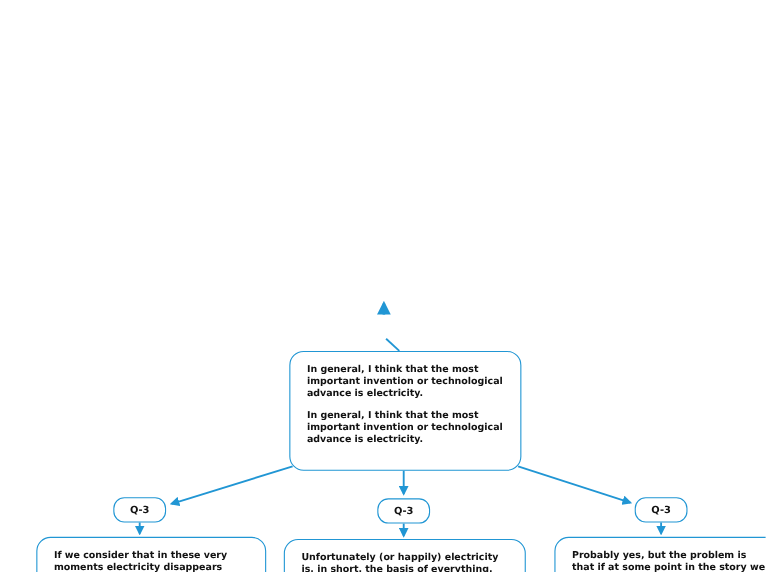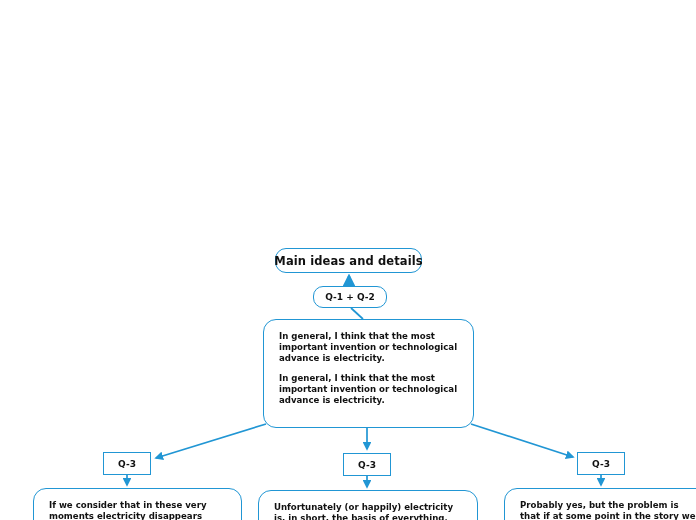--- a/index.html
+++ b/index.html
@@ -65,21 +65,21 @@
     width: 74px;
     height: 22px;
     font-size: 9px;
     border-radius: 10px;
   }
 
   .qpill {
     width: 48px;
     height: 23px;
     font-size: 9px;
-    border-radius: 0;
+    border-radius: 10px;
   }
   #node-q3-left   { left: 103px; top: 452px; }
   #node-q3-center { left: 343px; top: 453px; }
   #node-q3-right  { left: 577px; top: 452px; }
 
   
   .textbox {
     border-radius: 13px;
     padding: 11px 15px 10px 15px;
     font-size: 8.6px;
@@ -133,27 +133,21 @@
 
     <line x1="367" y1="428" x2="367" y2="449" stroke="#2196d4" stroke-width="1.7" marker-end="url(#arrow)"></line>
 
     <line x1="471" y1="424" x2="573" y2="457" stroke="#2196d4" stroke-width="1.7" marker-end="url(#arrow)"></line>
 
     <line x1="127" y1="475" x2="127" y2="485" stroke="#2196d4" stroke-width="1.7" marker-end="url(#arrow)"></line>
     <line x1="367" y1="476" x2="367" y2="487" stroke="#2196d4" stroke-width="1.7" marker-end="url(#arrow)"></line>
     <line x1="601" y1="475" x2="601" y2="485" stroke="#2196d4" stroke-width="1.7" marker-end="url(#arrow)"></line>
   </svg>
 
-  <div class="node pill" id="node-root">
-    <span>Main ideas and details</span>
-  </div>
 
-  <div class="node pill" id="node-q12">
-    <span>Q-1 + Q-2</span>
-  </div>
 
   <div class="node textbox" id="node-main">
     <p>In general, I think that the most important invention or technological advance is electricity.</p>
     <p>In general, I think that the most important invention or technological advance is electricity.</p>
   </div>
 
   <div class="node pill qpill" id="node-q3-left">
     <span>Q-3</span>
   </div>
   <div class="node pill qpill" id="node-q3-center">

